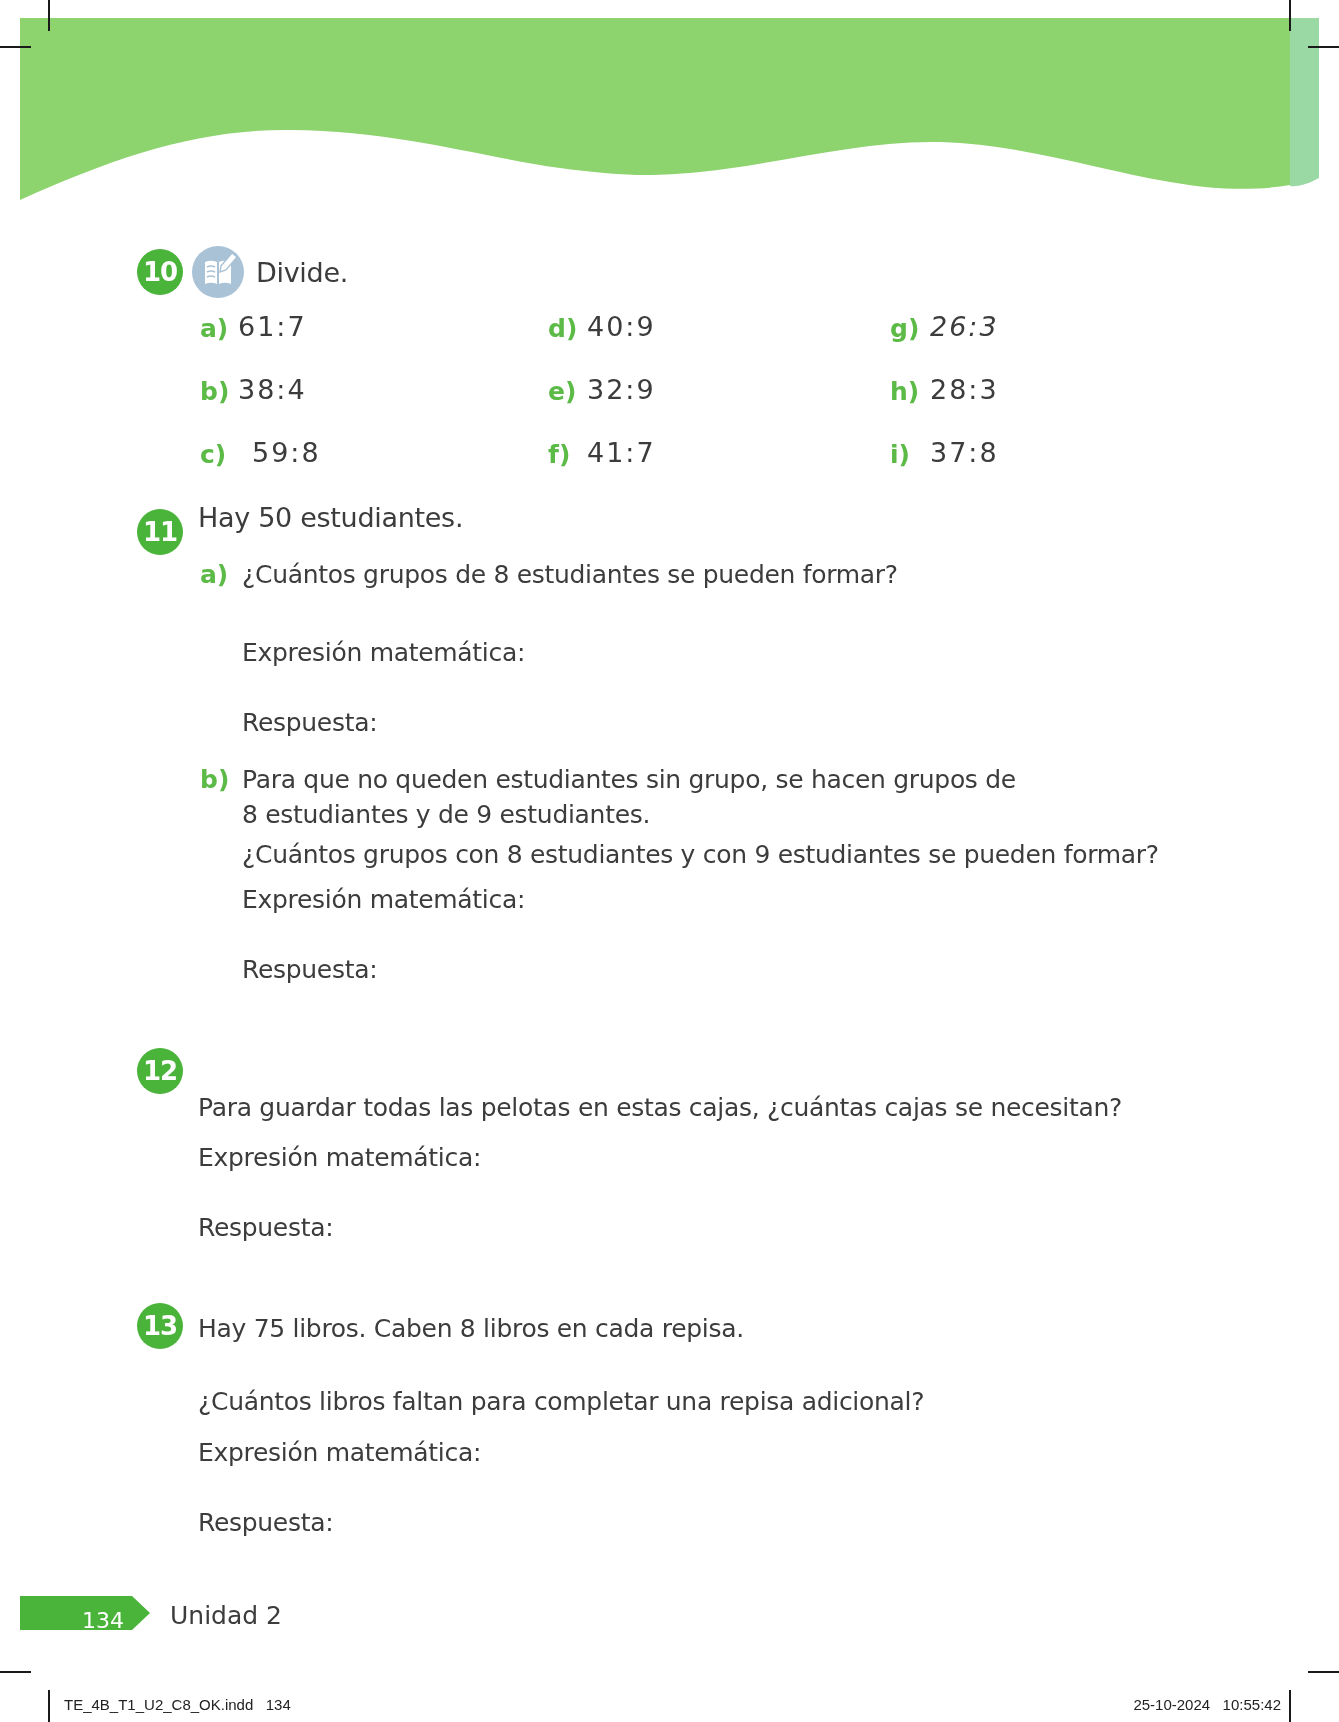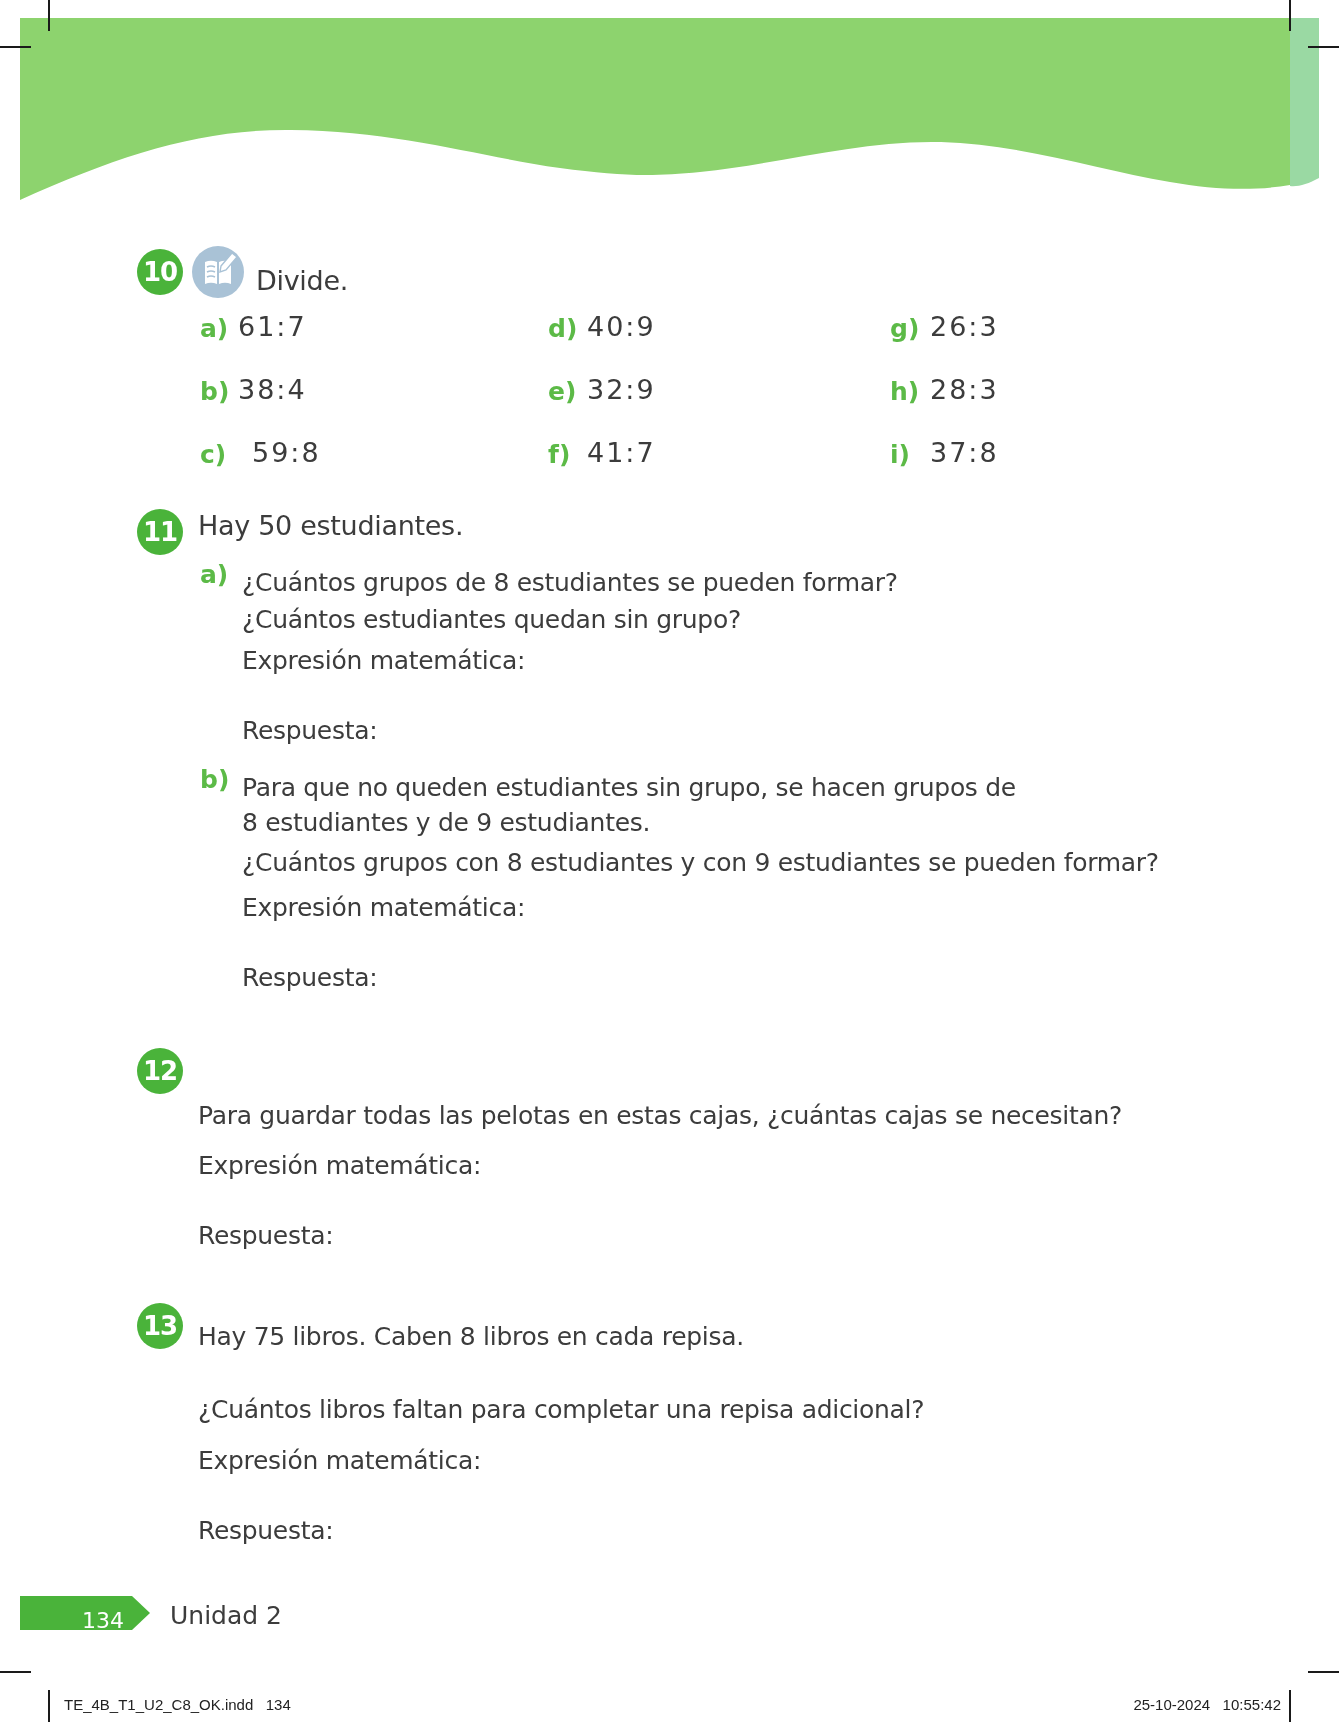--- a/index.html
+++ b/index.html
@@ -21,21 +21,21 @@
   .mark{position:absolute;background:#1a1a1a;}
   
   .badge{
     position:absolute;width:46px;height:46px;border-radius:50%;
     background:var(--badge-green,#4ab33a);color:#fff;
     display:flex;align-items:center;justify-content:center;
     font-size:26px;font-weight:600;letter-spacing:-1px;
   }
   .icon-circle{position:absolute;width:52px;height:52px;}
   
-  .t{position:absolute;font-size:25px;letter-spacing:-0.3px;white-space:pre;color:var(--text,#3c3c3c);margin-top:8px;}
+  .t{position:absolute;font-size:25px;letter-spacing:-0.3px;white-space:pre;color:var(--text,#3c3c3c);}
   .t-title{font-size:27px;}
   .letter{position:absolute;font-size:25px;font-weight:700;color:var(--letter-green,#5cba47);white-space:pre;}
   .dv{position:absolute;font-size:27px;letter-spacing:2px;white-space:pre;color:var(--text,#3c3c3c);}
   
   .page-badge{
     position:absolute;left:20px;top:1596px;width:130px;height:48px;
     background:var(--badge-green,#4ab33a);
     clip-path:polygon(0 0,112px 0,130px 17px,112px 34px,0 34px);
     color:#fff;font-size:22px;display:flex;align-items:center;justify-content:flex-end;
     padding-right:0;box-sizing:border-box;
@@ -84,42 +84,41 @@
     </svg>
   </span>
 
   <div class="t t-title" style="left:256px;top:257px;">Divide.</div>
 
   <div class="letter" style="left:200px;top:314px;">a)</div>
   <div class="dv" style="left:238px;top:311px;">61:7</div>
   <div class="letter" style="left:548px;top:314px;">d)</div>
   <div class="dv" style="left:587px;top:311px;">40:9</div>
   <div class="letter" style="left:890px;top:314px;">g)</div>
-  <div class="dv" style="left:930px;top:311px;">26:3</div>
+  <div class="dv" style="left:930px;top:311px;font-style:italic;">26:3</div>
 
   <div class="letter" style="left:200px;top:377px;">b)</div>
   <div class="dv" style="left:238px;top:374px;">38:4</div>
   <div class="letter" style="left:548px;top:377px;">e)</div>
   <div class="dv" style="left:587px;top:374px;">32:9</div>
   <div class="letter" style="left:890px;top:377px;">h)</div>
   <div class="dv" style="left:930px;top:374px;">28:3</div>
 
   <div class="letter" style="left:200px;top:440px;">c)</div>
   <div class="dv" style="left:252px;top:437px;">59:8</div>
   <div class="letter" style="left:548px;top:440px;">f)</div>
   <div class="dv" style="left:587px;top:437px;">41:7</div>
   <div class="letter" style="left:890px;top:440px;">i)</div>
   <div class="dv" style="left:930px;top:437px;">37:8</div>
 
   <div class="badge" style="left:137px;top:493px;margin-top:16px;">11</div>
   <div class="t t-title" style="left:198px;top:502px;">Hay 50 estudiantes.</div>
 
   <div class="letter" style="left:200px;top:560px;">a)</div>
   <div class="t" style="left:242px;top:560px;">¿Cuántos grupos de 8 estudiantes se pueden formar?</div>
-  <div class="t" style="left:242px;top:597px;">¿Cuántos estudiantes quedan sin grupo?</div>
   <div class="t" style="left:242px;top:638px;">Expresión matemática:</div>
   <div class="t" style="left:242px;top:708px;">Respuesta:</div>
 
   <div class="letter" style="left:200px;top:765px;">b)</div>
   <div class="t" style="left:242px;top:765px;">Para que no queden estudiantes sin grupo, se hacen grupos de</div>
   <div class="t" style="left:242px;top:800px;">8 estudiantes y de 9 estudiantes.</div>
   <div class="t" style="left:242px;top:840px;">¿Cuántos grupos con 8 estudiantes y con 9 estudiantes se pueden formar?</div>
   <div class="t" style="left:242px;top:885px;">Expresión matemática:</div>
   <div class="t" style="left:242px;top:955px;">Respuesta:</div>
 

